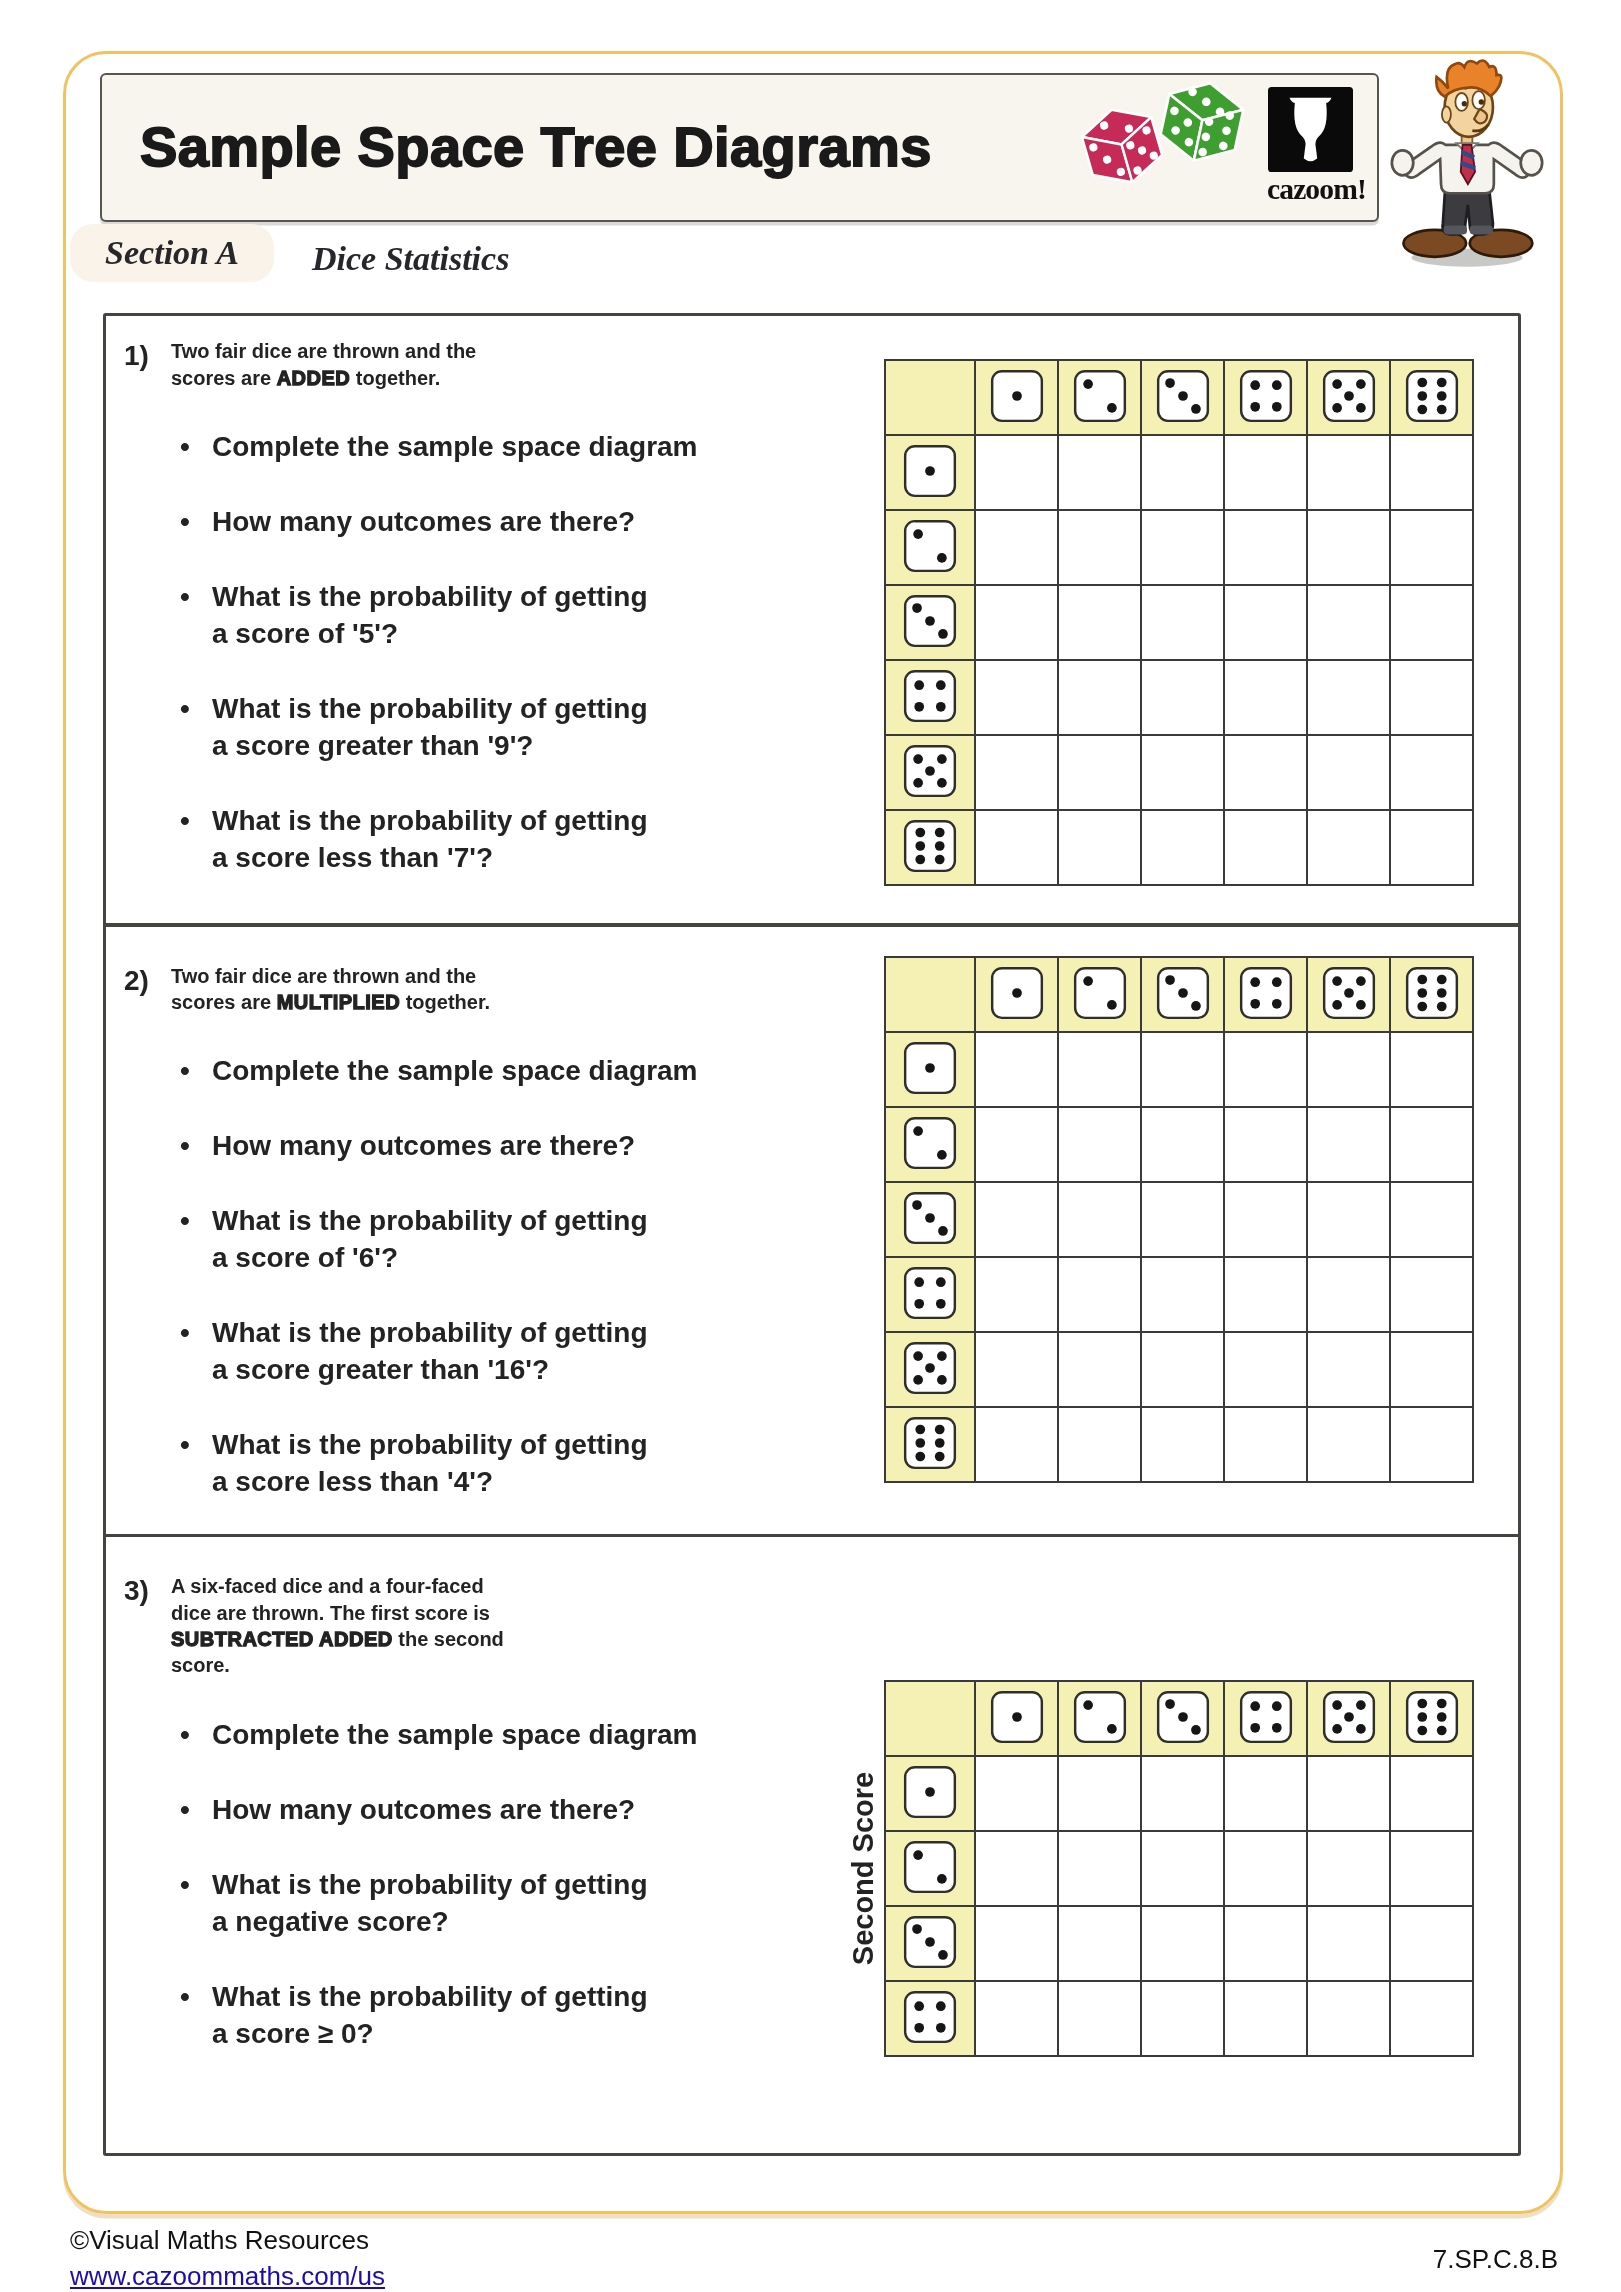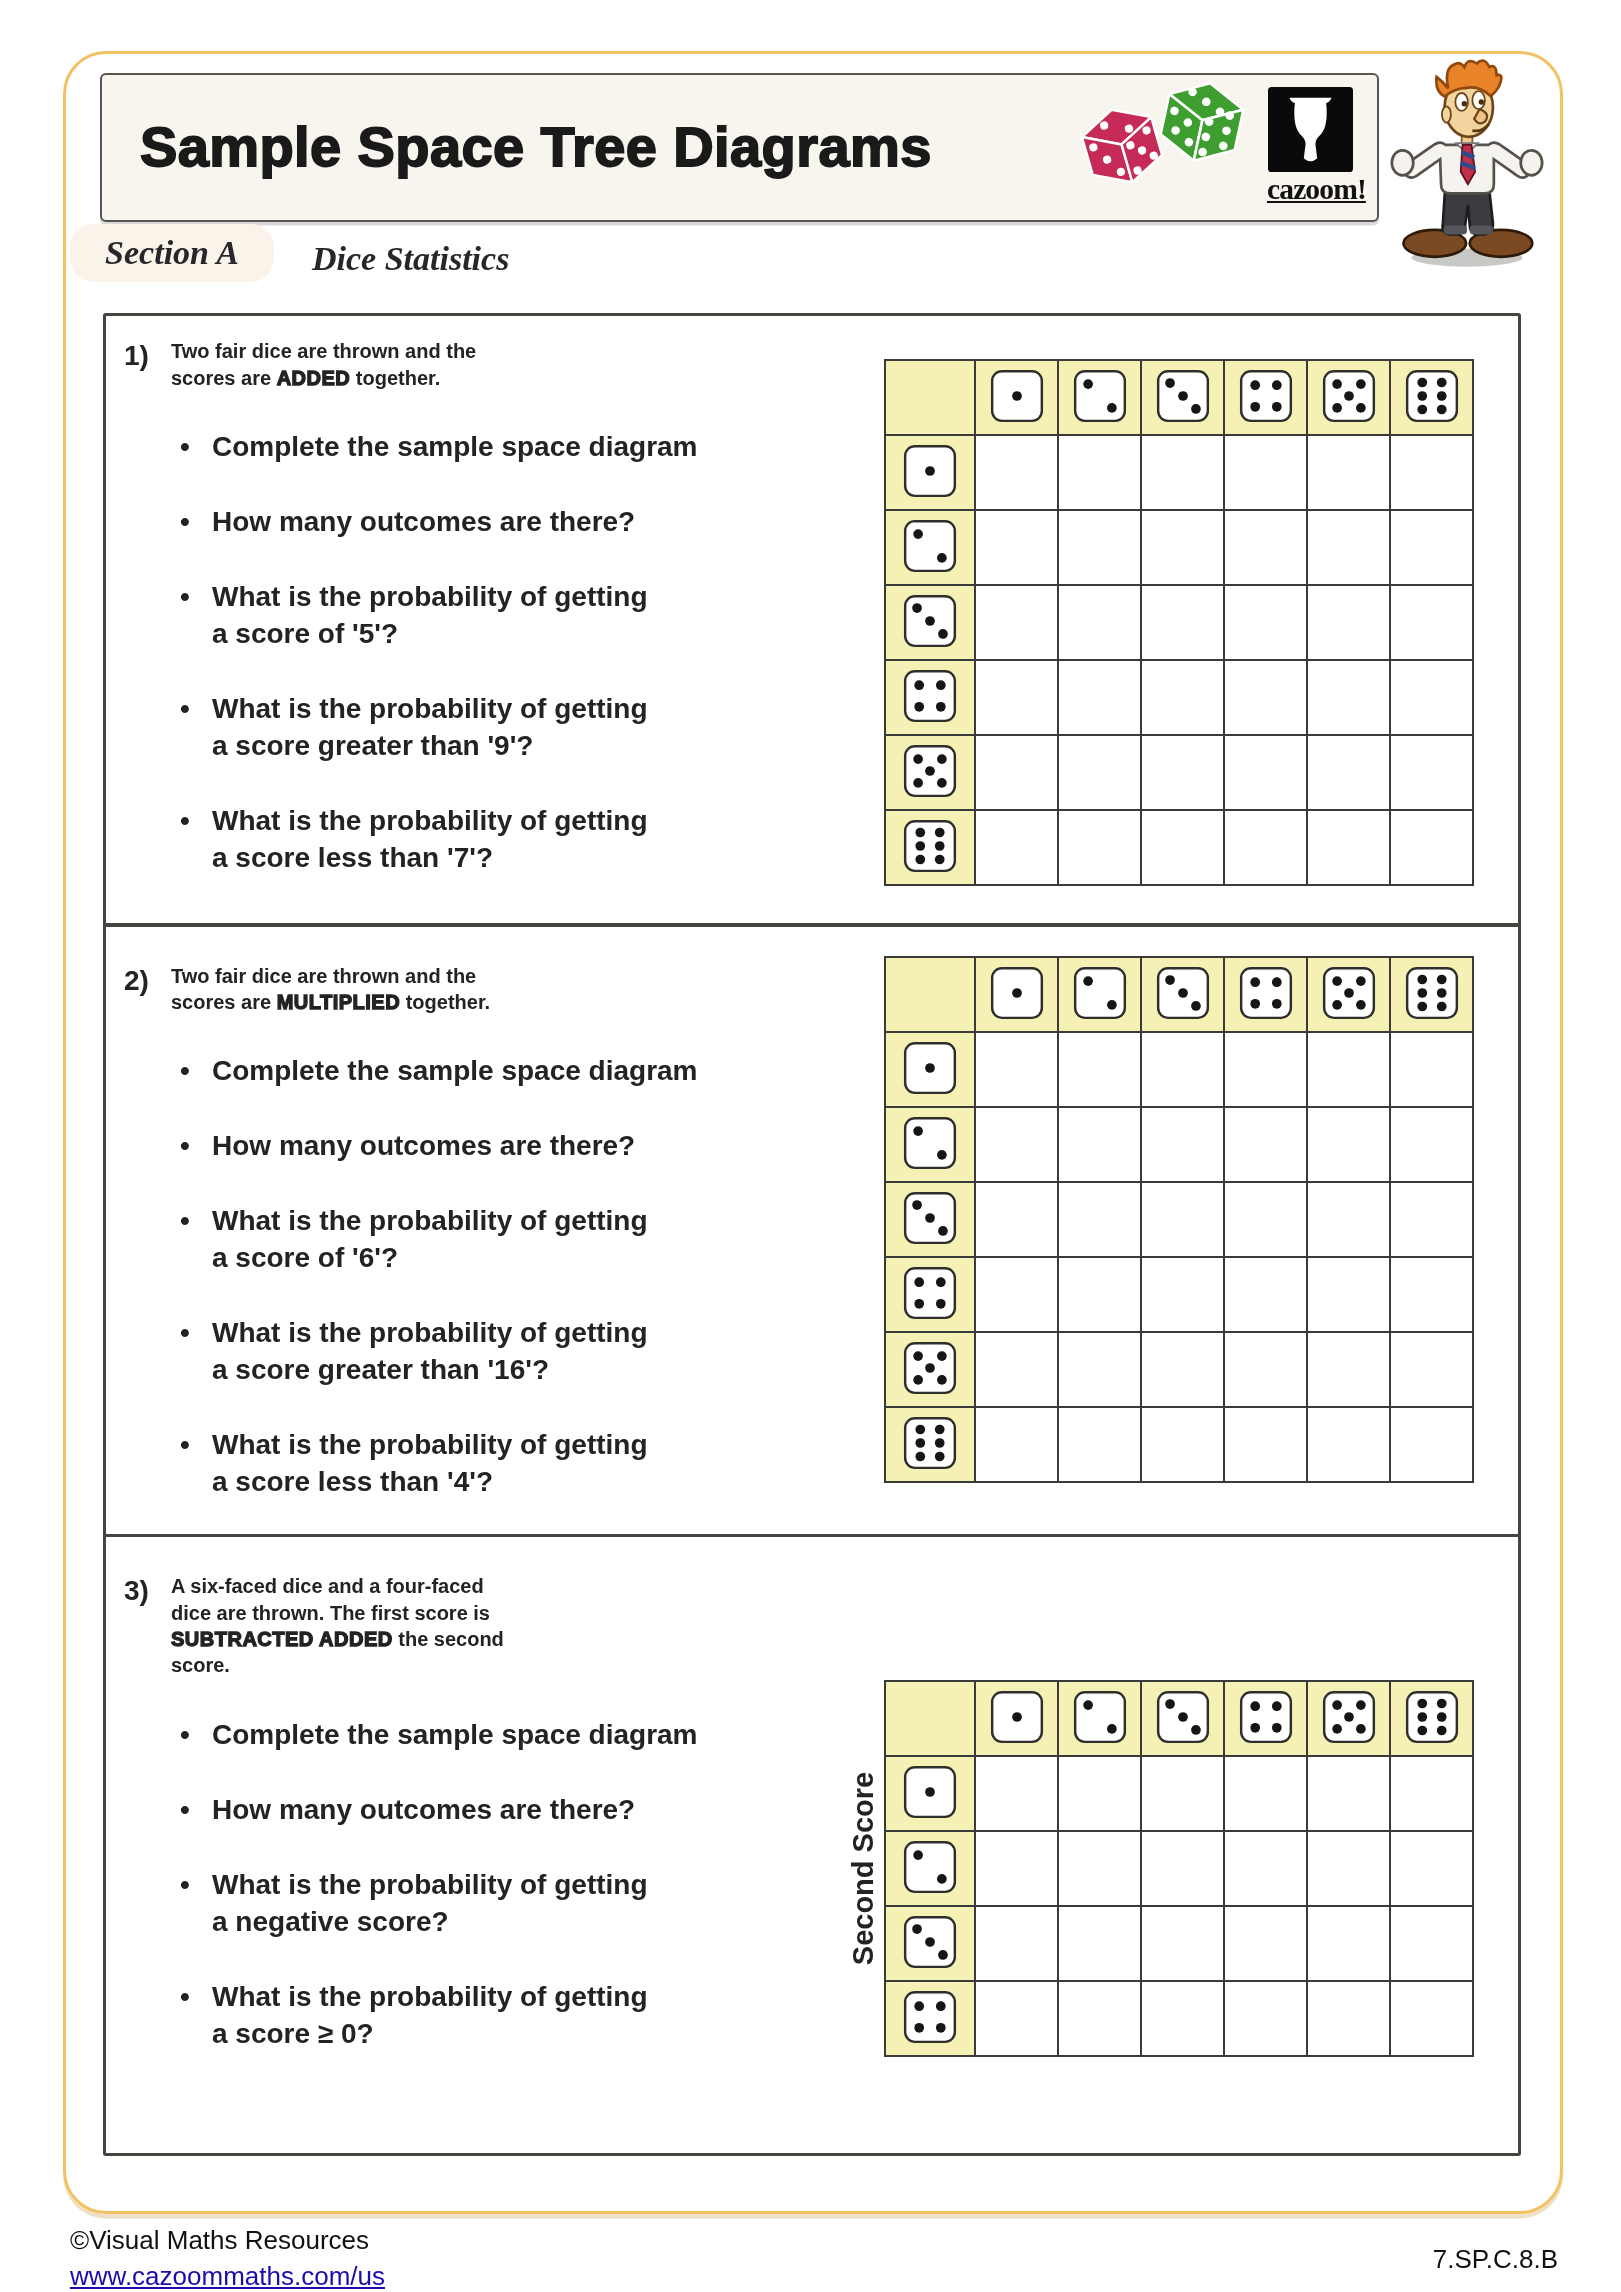--- a/index.html
+++ b/index.html
@@ -16,21 +16,21 @@
              background:#F8F5EF;border:2.7px solid #57554E;border-radius:6px;
              box-shadow:0 3.6px 0 rgba(0,0,0,.15);}
   .page-title{position:absolute;left:38px;top:0.9px;line-height:142px;font-size:56px;font-weight:700;
               color:#1A1A1A;-webkit-text-stroke:1.8px #1A1A1A;letter-spacing:0.4px;white-space:nowrap;}
   .die-icon{position:absolute;}
   .die-icon.red{left:979px;top:30px;width:82px;height:82px;}
   .die-icon.green{left:1057px;top:3.6px;width:86px;height:86px;}
   .logo{position:absolute;left:1165px;top:11.6px;width:86px;text-align:center;}
   .logo-square{width:85px;height:85px;background:#0A0A0A;border-radius:3.6px;margin:0 auto;}
   .logo-text{margin-top:1.8px;font-family:"Liberation Serif","DejaVu Serif",serif;font-weight:700;
-             font-size:29.6px;color:#111;letter-spacing:-0.9px;text-decoration:underline;}
+             font-size:29.6px;color:#111;letter-spacing:-0.9px;}
 
   .character{position:absolute;left:1390px;top:59px;width:154px;height:213px;}
 
   
   .section-badge{position:absolute;left:70px;top:224px;width:204px;height:58px;background:#FAF3E9;
                  border-radius:23px;display:flex;align-items:center;justify-content:center;}
   .serif-head{font-family:"Liberation Serif","DejaVu Serif",serif;font-weight:700;font-style:italic;
               font-size:34px;color:#26262B;}
   .section-title{position:absolute;left:312px;top:240px;}
 

